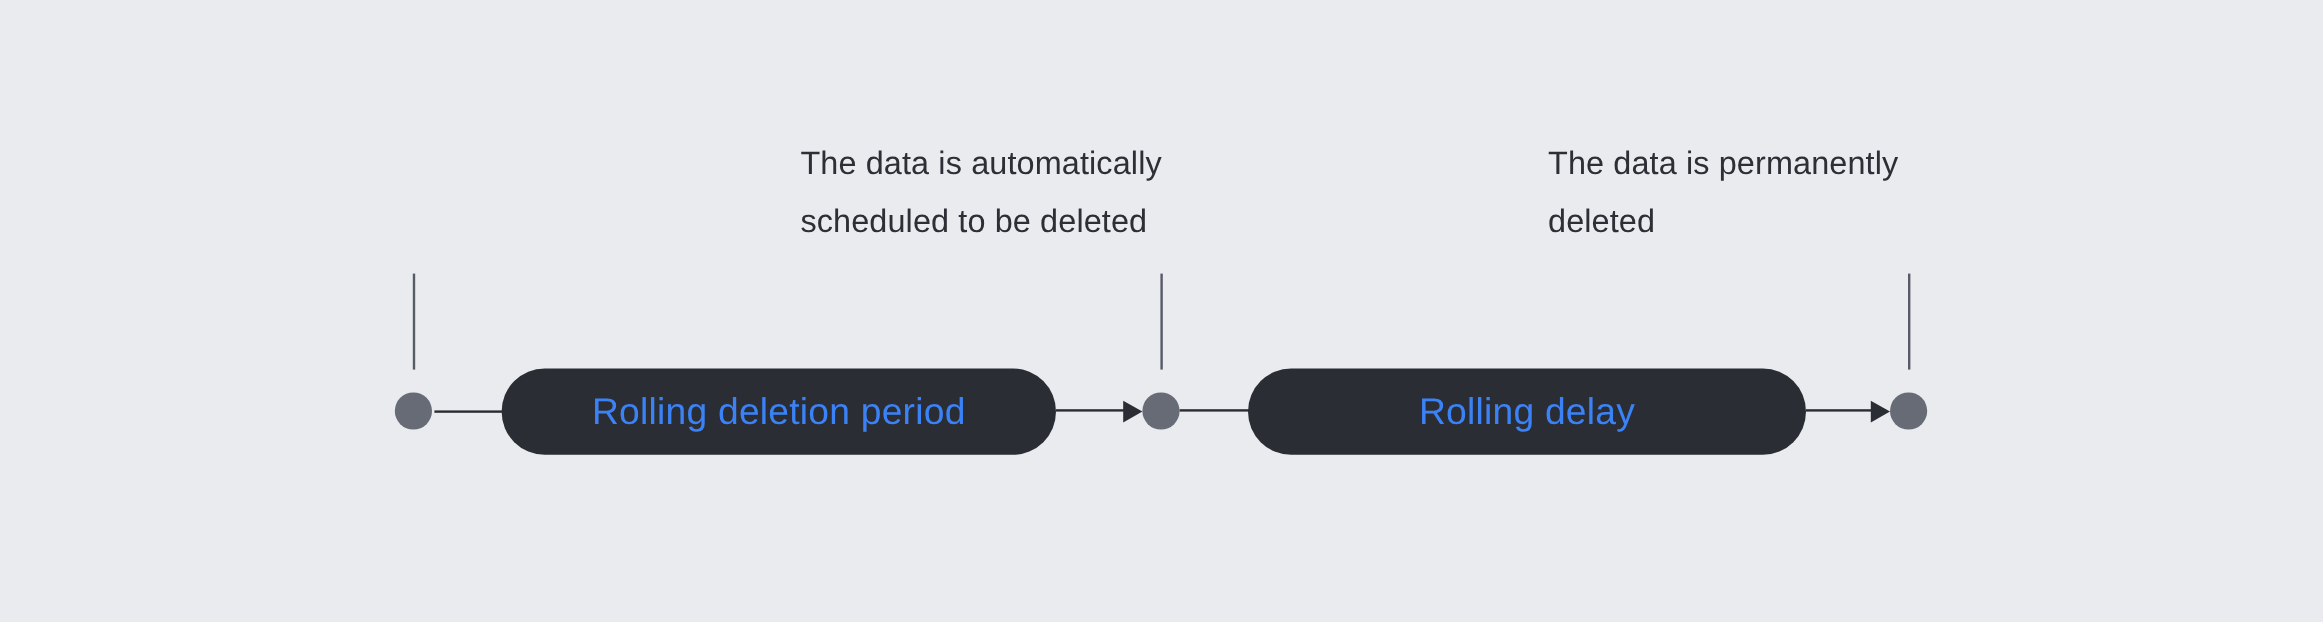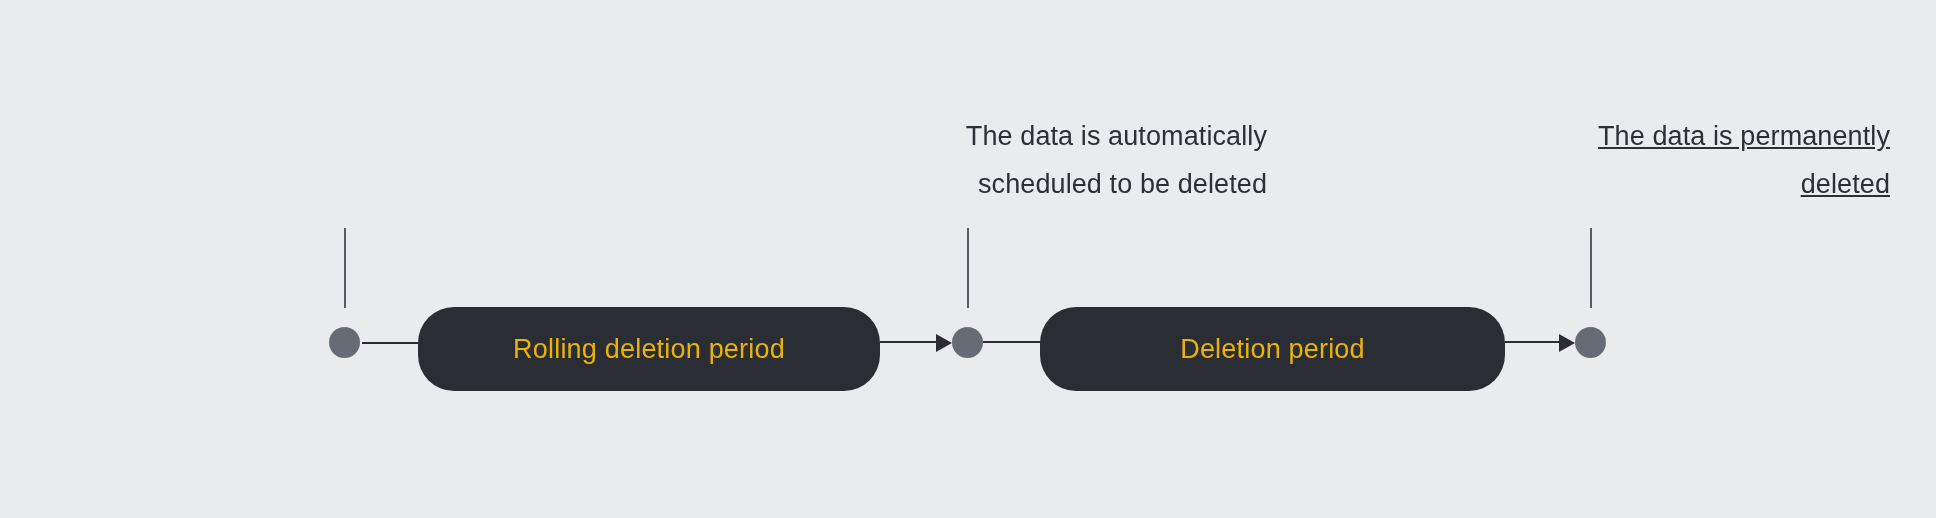--- a/index.html
+++ b/index.html
@@ -44,50 +44,49 @@
   .stalk.s1 { left: 344px; }
   .stalk.s2 { left: 967px; }
   .stalk.s3 { left: 1590px; }
 
   
   .node-label {
     position: absolute;
     color: #2d2f36;
     font-size: 27px;
     line-height: 48px;
-    text-align: right;
+    text-align: left;
     white-space: pre-line;
     letter-spacing: 0.1px;
   }
   .node-label.l1 {
     left: 44px;
     top: 160px;
     width: 600px;
   }
   .node-label.l2 {
     left: 667px;
     top: 112px;
     width: 600px;
   }
   .node-label.l3 {
     left: 1290px;
     top: 112px;
     width: 600px;
-    text-decoration: underline;
   }
 
   
   .pill {
     position: absolute;
     top: 307px;
-    height: 84px;
+    height: 72px;
     border-radius: 36px;
     background: #2b2d34;
-    color: #eab308;
-    font-size: 27px;
+    color: #3b82f6;
+    font-size: 31px;
     display: flex;
     align-items: center;
     justify-content: center;
     letter-spacing: 0.2px;
     box-sizing: border-box;
     padding: 0 30px;
   }
   .pill.p1 {
     left: 418px;
     width: 462px;
@@ -167,21 +166,21 @@
     <div class="shaft"></div>
     <div class="head"></div>
   </div>
 
   <div class="arrow a0">
     <div class="shaft"></div>
 
   </div>
 
   <div class="pill p2">
-    <span>Deletion period</span>
+    <span>Rolling delay</span>
   </div>
 
   <div class="arrow a2">
     <div class="shaft"></div>
     <div class="head"></div>
   </div>
 
 </div>
 
 </body></html>

